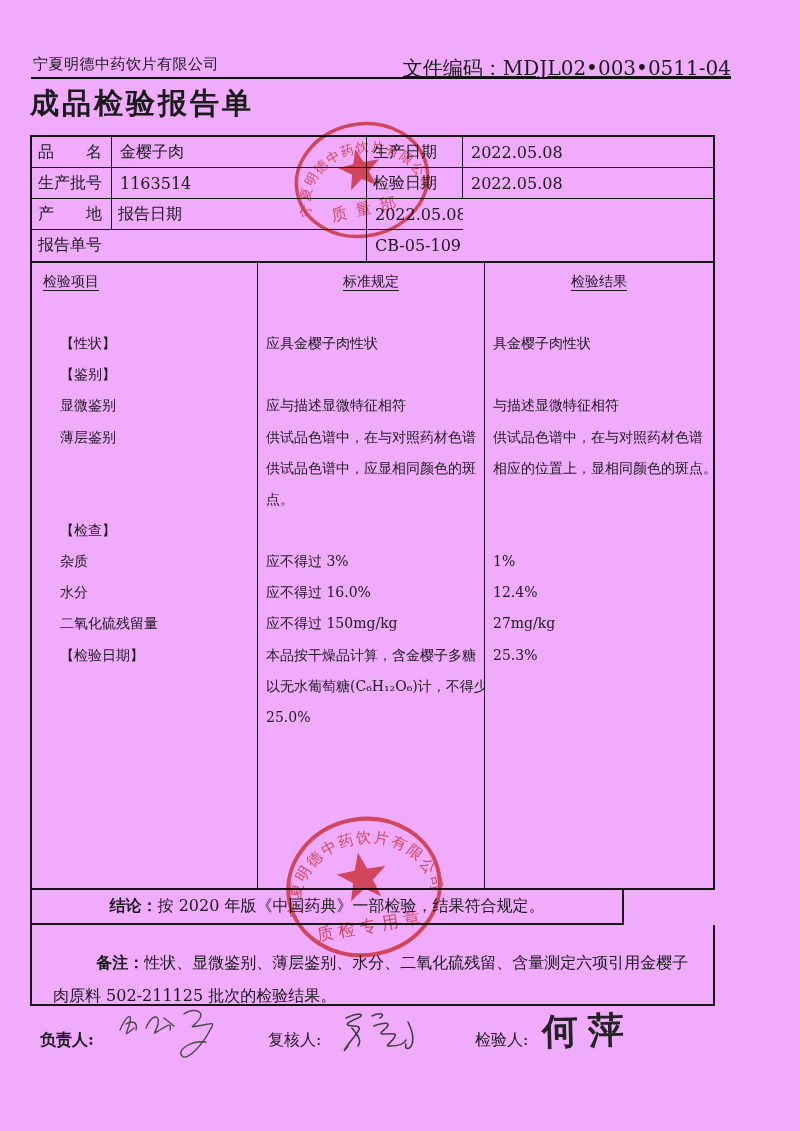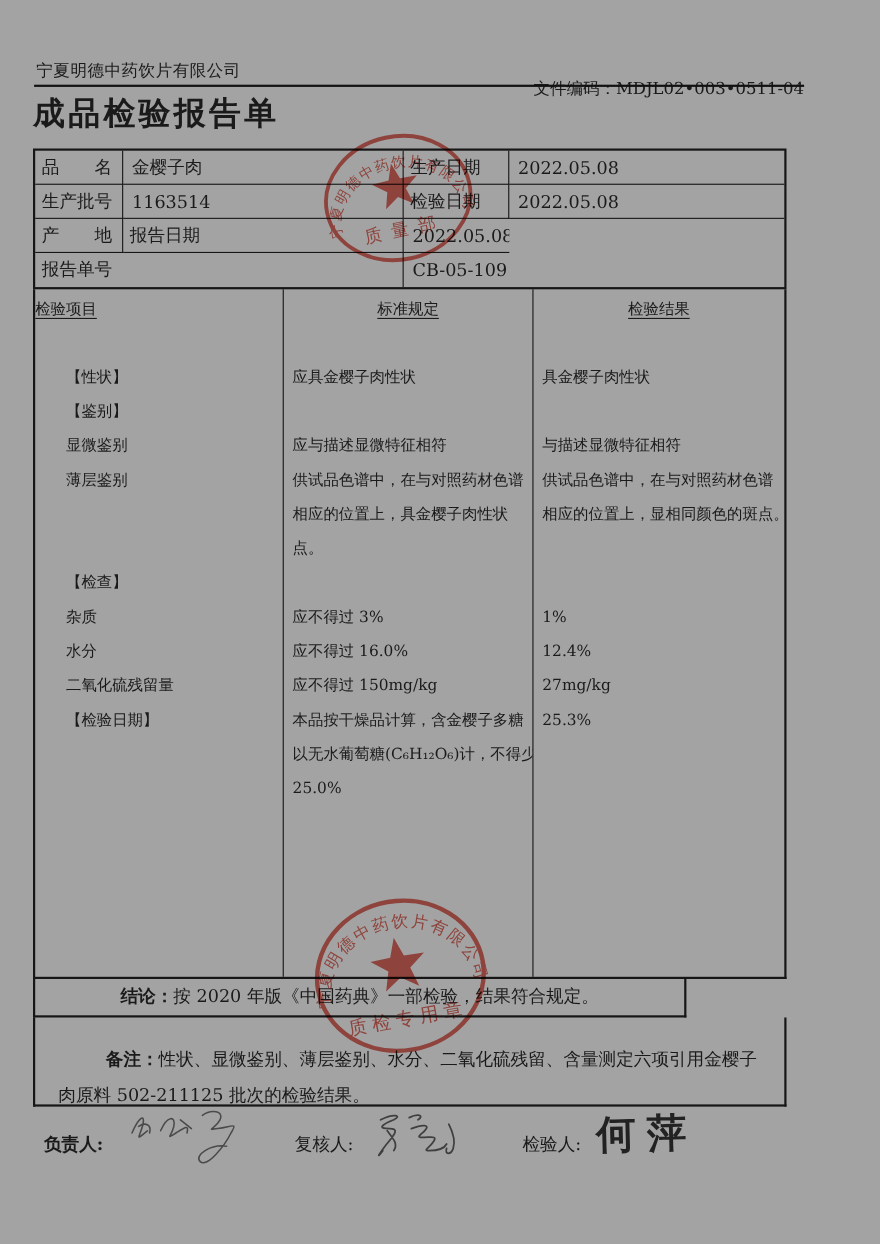--- a/index.html
+++ b/index.html
@@ -1,28 +1,28 @@
 <!DOCTYPE html>
 <html><head>
 <meta charset="utf-8">
 <style>
   * { box-sizing: border-box; }
   html,body { margin:0; padding:0; background:#ffffff; }
   .page {
     position: relative;
     width: 800px; height: 1131px;
-    background: #a3a3a3;
+    background: #f0abfc;
     font-family: "DejaVu Serif", "Liberation Serif", serif;
     color: #1a1a1a;
     overflow: hidden;
   }
 
   
   .hdr-company { position:absolute; left:33px; top:55px; font-size:15px; letter-spacing:0.5px; }
-  .hdr-code    { position:absolute; right:69px; top:71px; font-size:15px; }
+  .hdr-code    { position:absolute; right:69px; top:55px; font-size:20px;text-decoration:underline; }
   .hdr-rule    { position:absolute; left:31px; top:77px; width:700px; height:2px; background:#111; }
   .doc-title   { position:absolute; left:30px; top:84px; width:660px; text-align:left;
                  font-size:29px; font-weight:bold; letter-spacing:3px; }
 
   
   .info-table { position:absolute; left:30px; top:135px; width:685px; height:128px;
                 border:2px solid #161616; font-size:16px; }
   .irow { display:grid; grid-template-columns:80px 255px 96px 250px; height:31px; }
   .irow-report { display:grid; grid-template-columns:335px 346px; height:31px; }
   .icell { display:flex; align-items:center; padding:0 0 0 6px;
@@ -33,21 +33,21 @@
   .irow-report .icell { border-bottom:none; }
 
   
   .main-table { position:absolute; left:30px; top:263px; width:685px; height:627px;
                 border:2px solid #161616; border-top:none;
                 display:grid; grid-template-columns:226px 227px 228px; font-size:14px; }
   .mcol { padding-top:3px; overflow:hidden; }
   .mcol.b { border-right:1px solid #161616; }
   .mhead { height:31px; line-height:31px; }
   .mhead.c { text-align:center; }
-  .mhead.l { }
+  .mhead.l { padding-left:11px; }
   .u { text-decoration:underline; text-underline-offset:4px; }
   .ln { height:31.15px; line-height:31.15px; white-space:nowrap; }
   .col-item .ln { padding-left:28px; }
   .col-std .ln, .col-res .ln { padding-left:8px; }
 
   
   .conclusion { position:absolute; left:30px; top:890px; width:594px; height:35px;
                 border:2px solid #161616; border-top:none;
                 text-align:center; font-size:16px; line-height:31px; white-space:nowrap; }
   .remark { position:absolute; left:30px; top:925px; width:685px; height:81px;
@@ -126,21 +126,21 @@
         </div>
     </div>
     <div class="mcol col-std b">
       <div class="mhead c"><span class="u">标准规定</span></div>
       <div>
           <div class="ln"></div>
           <div class="ln">应具金樱子肉性状</div>
           <div class="ln"></div>
           <div class="ln">应与描述显微特征相符</div>
           <div class="ln">供试品色谱中，在与对照药材色谱</div>
-          <div class="ln">相应的位置上，具金樱子肉性状</div>
+          <div class="ln">供试品色谱中，应显相同颜色的斑</div>
           <div class="ln">点。</div>
           <div class="ln"></div>
           <div class="ln">应不得过 3%</div>
           <div class="ln">应不得过 16.0%</div>
           <div class="ln">应不得过 150mg/kg</div>
           <div class="ln">本品按干燥品计算，含金樱子多糖</div>
           <div class="ln">以无水葡萄糖(C₆H₁₂O₆)计，不得少于</div>
           <div class="ln">25.0%</div>
         </div>
     </div>

